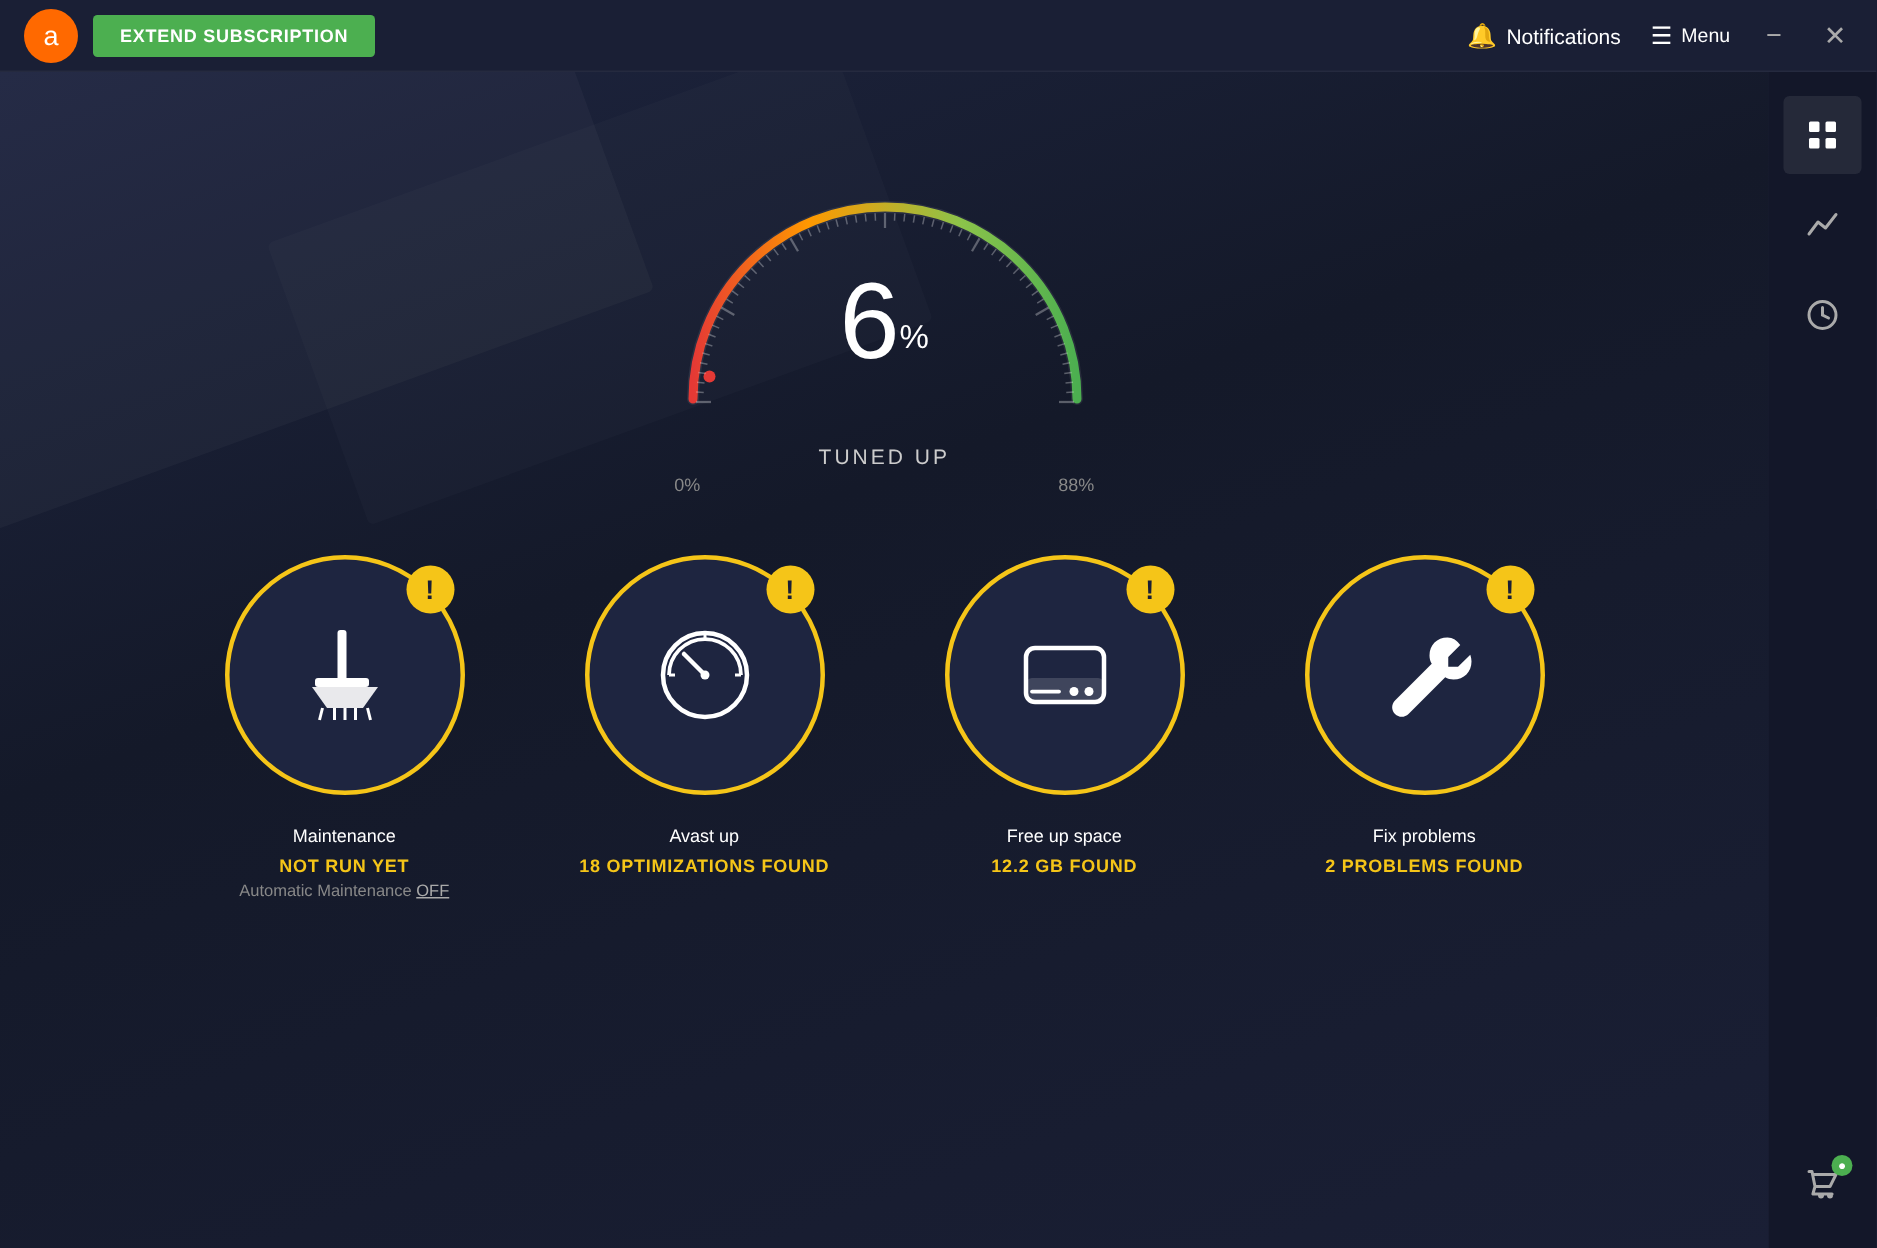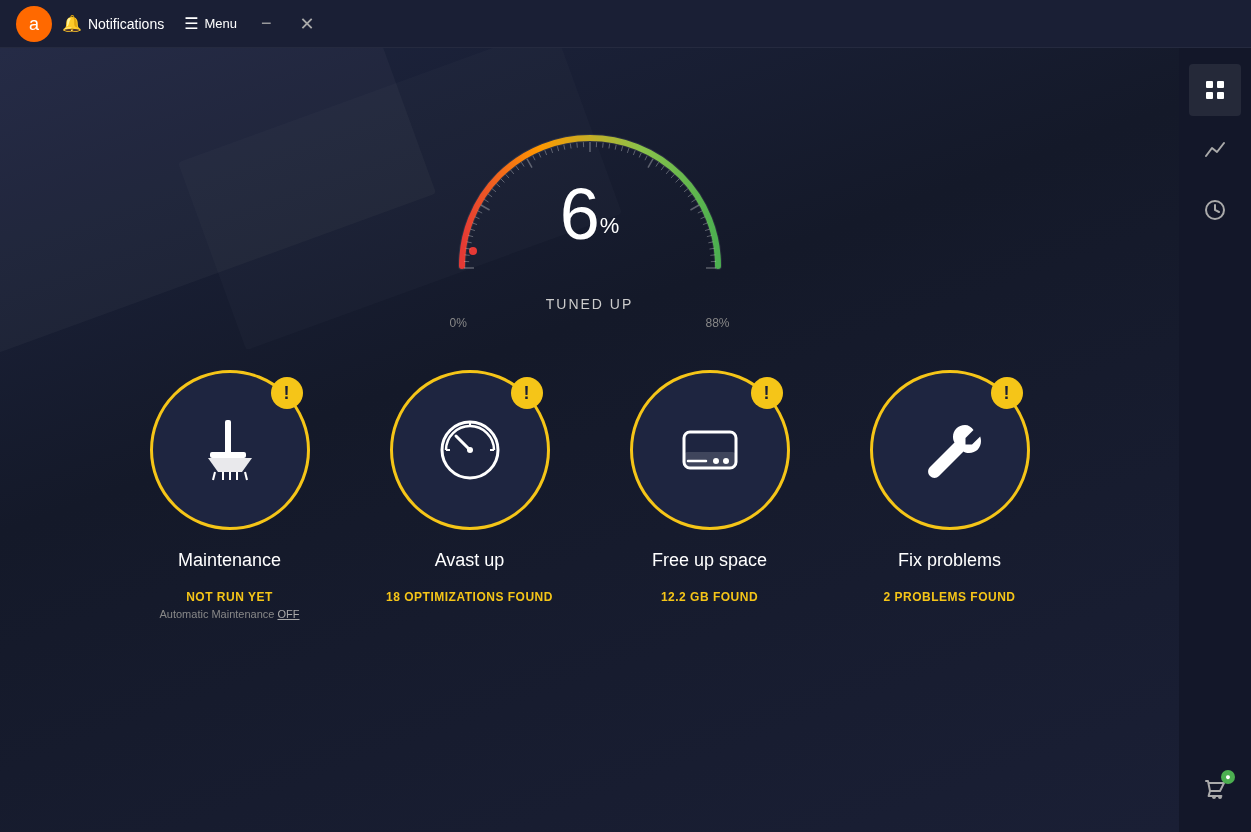--- a/index.html
+++ b/index.html
@@ -204,34 +204,33 @@
       border-radius: 50%;
       display: flex;
       align-items: center;
       justify-content: center;
       font-size: 18px;
       font-weight: 700;
       color: #1a1f35;
     }
 
     .card-title {
-      font-size: 18px;
+      font-size: 12px;
       font-weight: 400;
       color: white;
       margin-bottom: 6px;
       text-align: center;
     }
 
     .card-status {
       font-size: 12px;
       font-weight: 700;
       letter-spacing: 0.5px;
       text-align: center;
       margin-bottom: 4px;
-      margin-top: 13px;
     }
     .status-warning { color: #f5c518; }
     .status-info { color: #f5c518; }
 
     .card-sub {
       font-size: 11px;
       color: #888;
     }
     .card-sub-link {
       color: #aaa;
@@ -288,20 +287,21 @@
 <body>
 
 <div class="titlebar">
 
   <svg class="titlebar-logo" viewBox="0 0 36 36">
     <circle cx="18" cy="18" r="18" fill="#FF6900"></circle>
     <text x="18" y="24" text-anchor="middle" font-size="18" fill="white" font-family="Arial">a</text>
   </svg>
 
 
+  <button class="extend-btn">EXTEND SUBSCRIPTION</button>
 
   <div class="titlebar-right">
     <div class="notif-area">
       <span class="notif-bell">🔔</span>
       <span class="notif-text">Notifications</span>
     </div>
     <div class="menu-area">
       <span class="menu-lines">☰</span>
       <span class="menu-text">Menu</span>
     </div>

